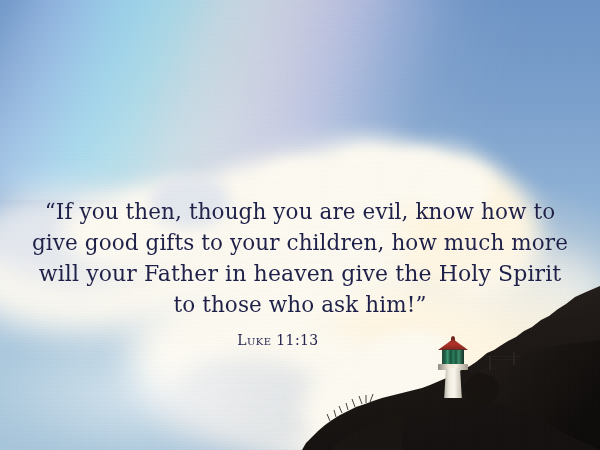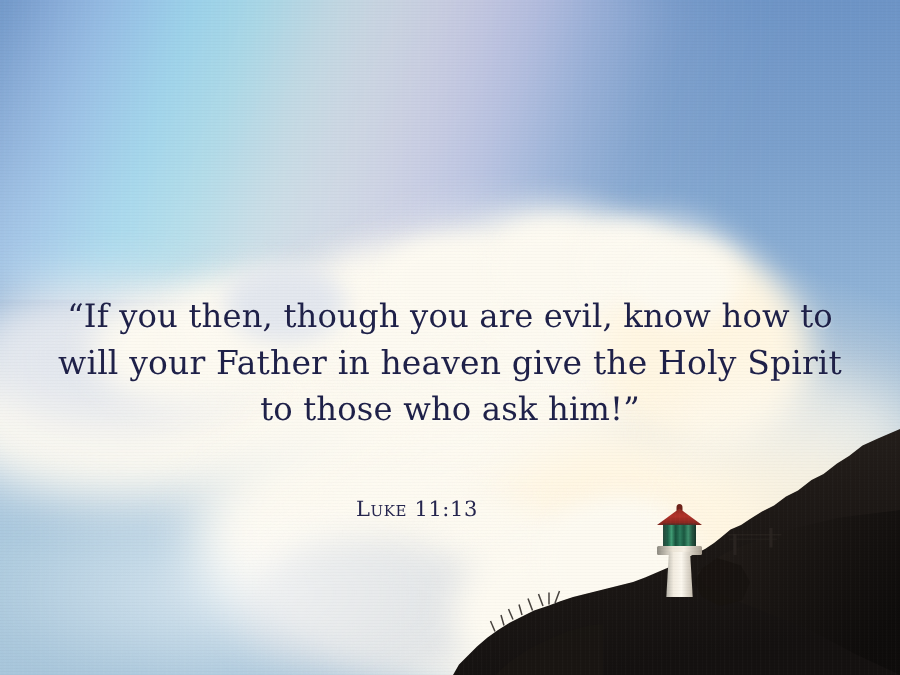--- a/index.html
+++ b/index.html
@@ -312,20 +312,21 @@
   <div class="lighthouse">
     <div class="lh-finial"></div>
     <div class="lh-roof"></div>
     <div class="lh-lantern"></div>
     <div class="lh-gallery"></div>
     <div class="lh-tower"></div>
   </div>
 
   <div class="quote-block">
     <span class="quote-line l1">“If you then, though you are evil, know how to</span>
+    <span class="quote-line l2">give good gifts to your children, how much more</span>
     <span class="quote-line l3">will your Father in heaven give the Holy Spirit</span>
     <span class="quote-line l4">to those who ask him!”</span>
   </div>
 
   <div class="attribution">Luke 11:13</div>
 
   <div class="grain"></div>
 </div>
 
 </body></html>

